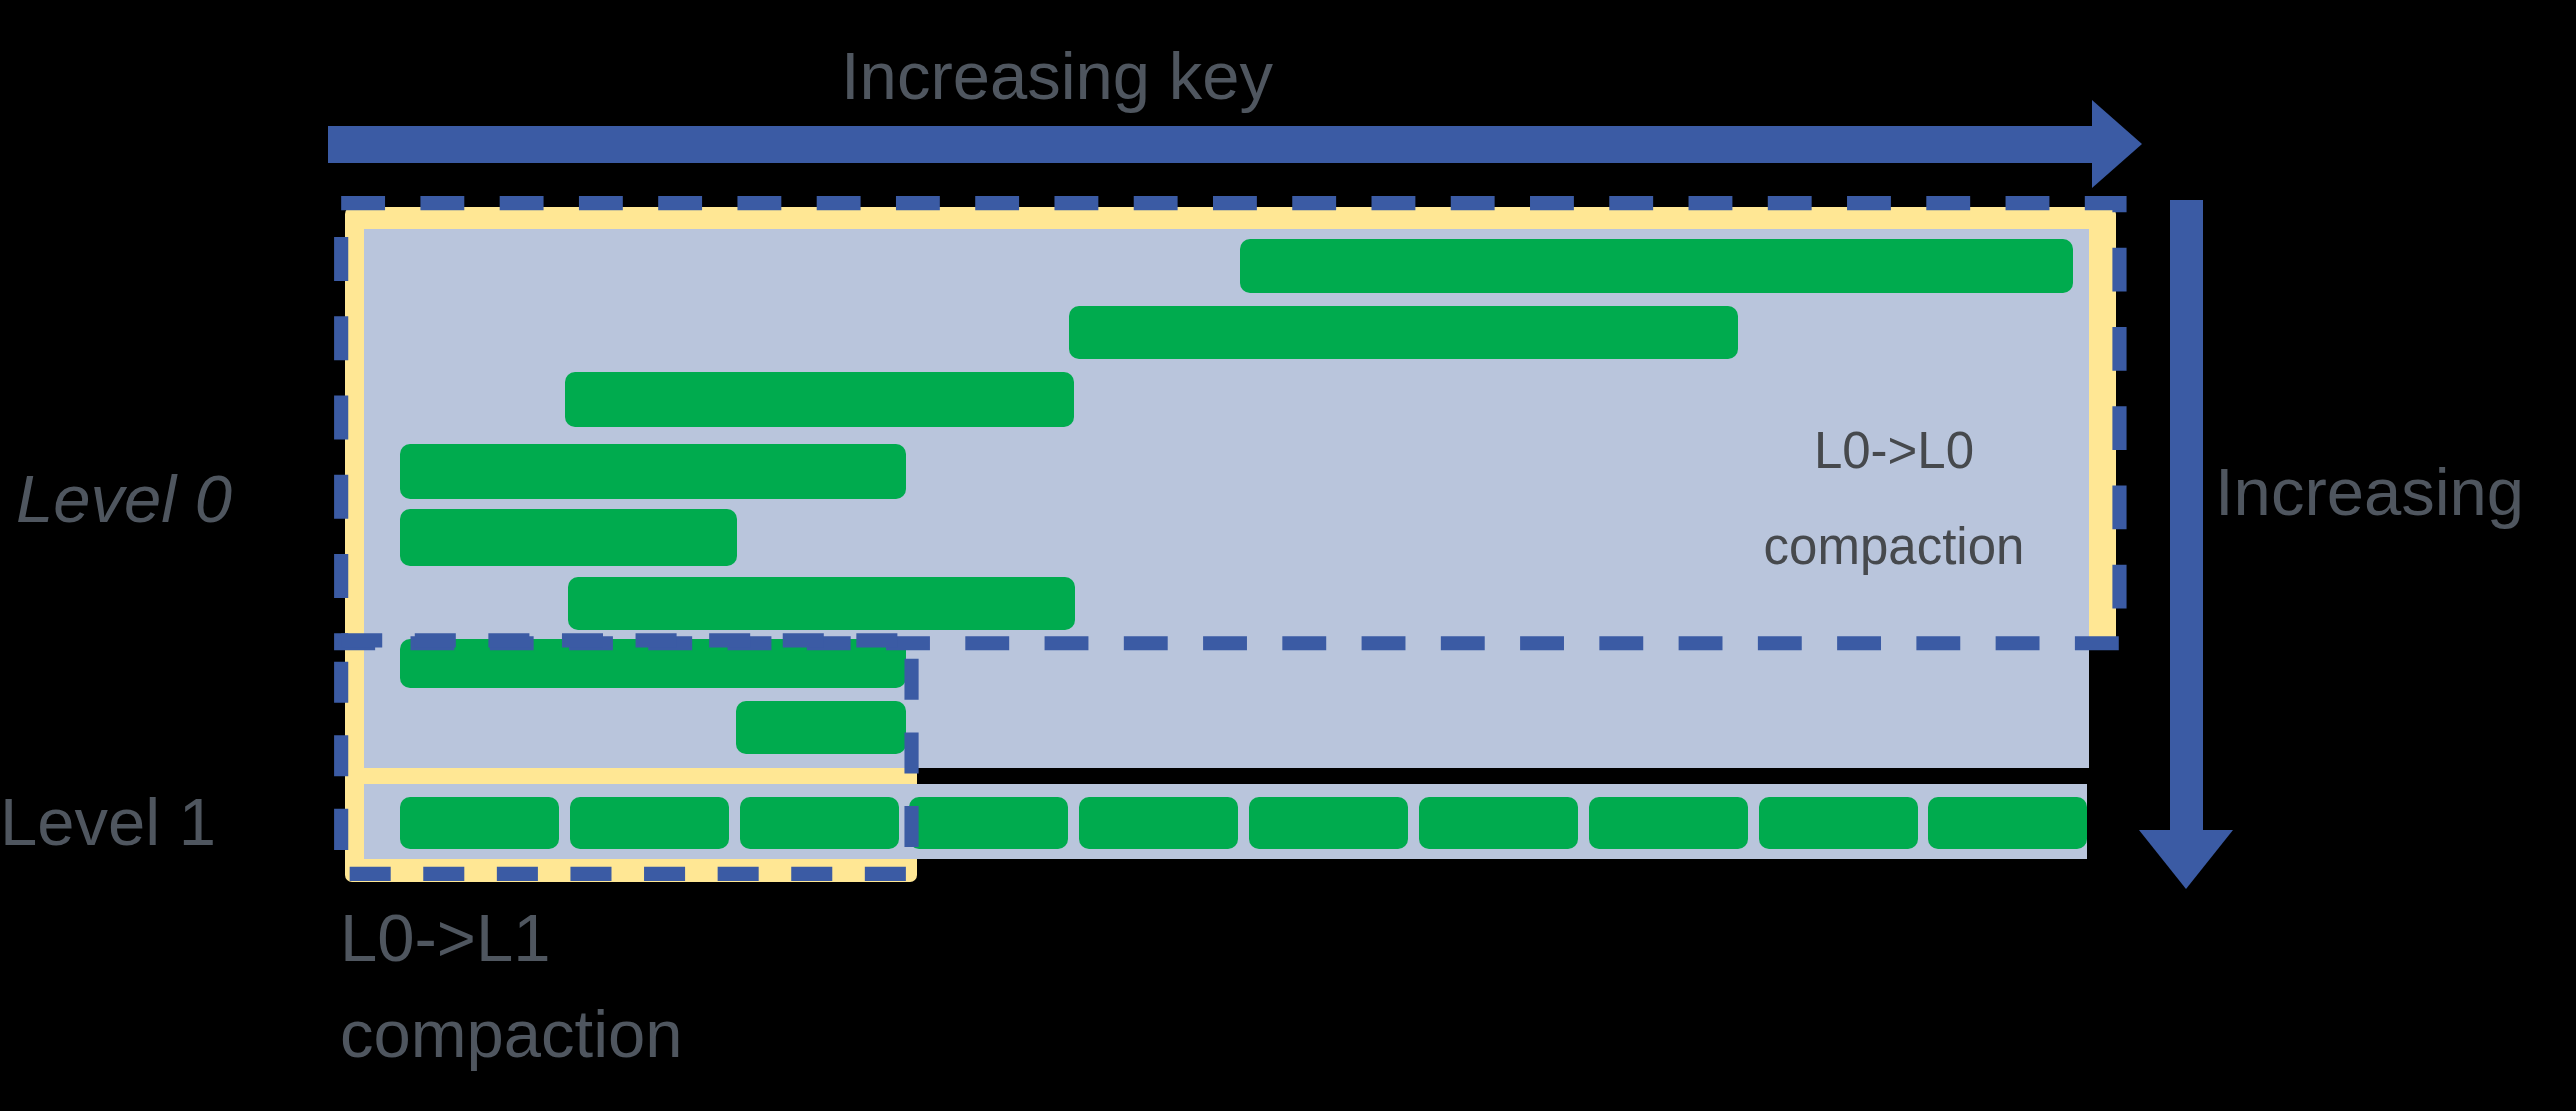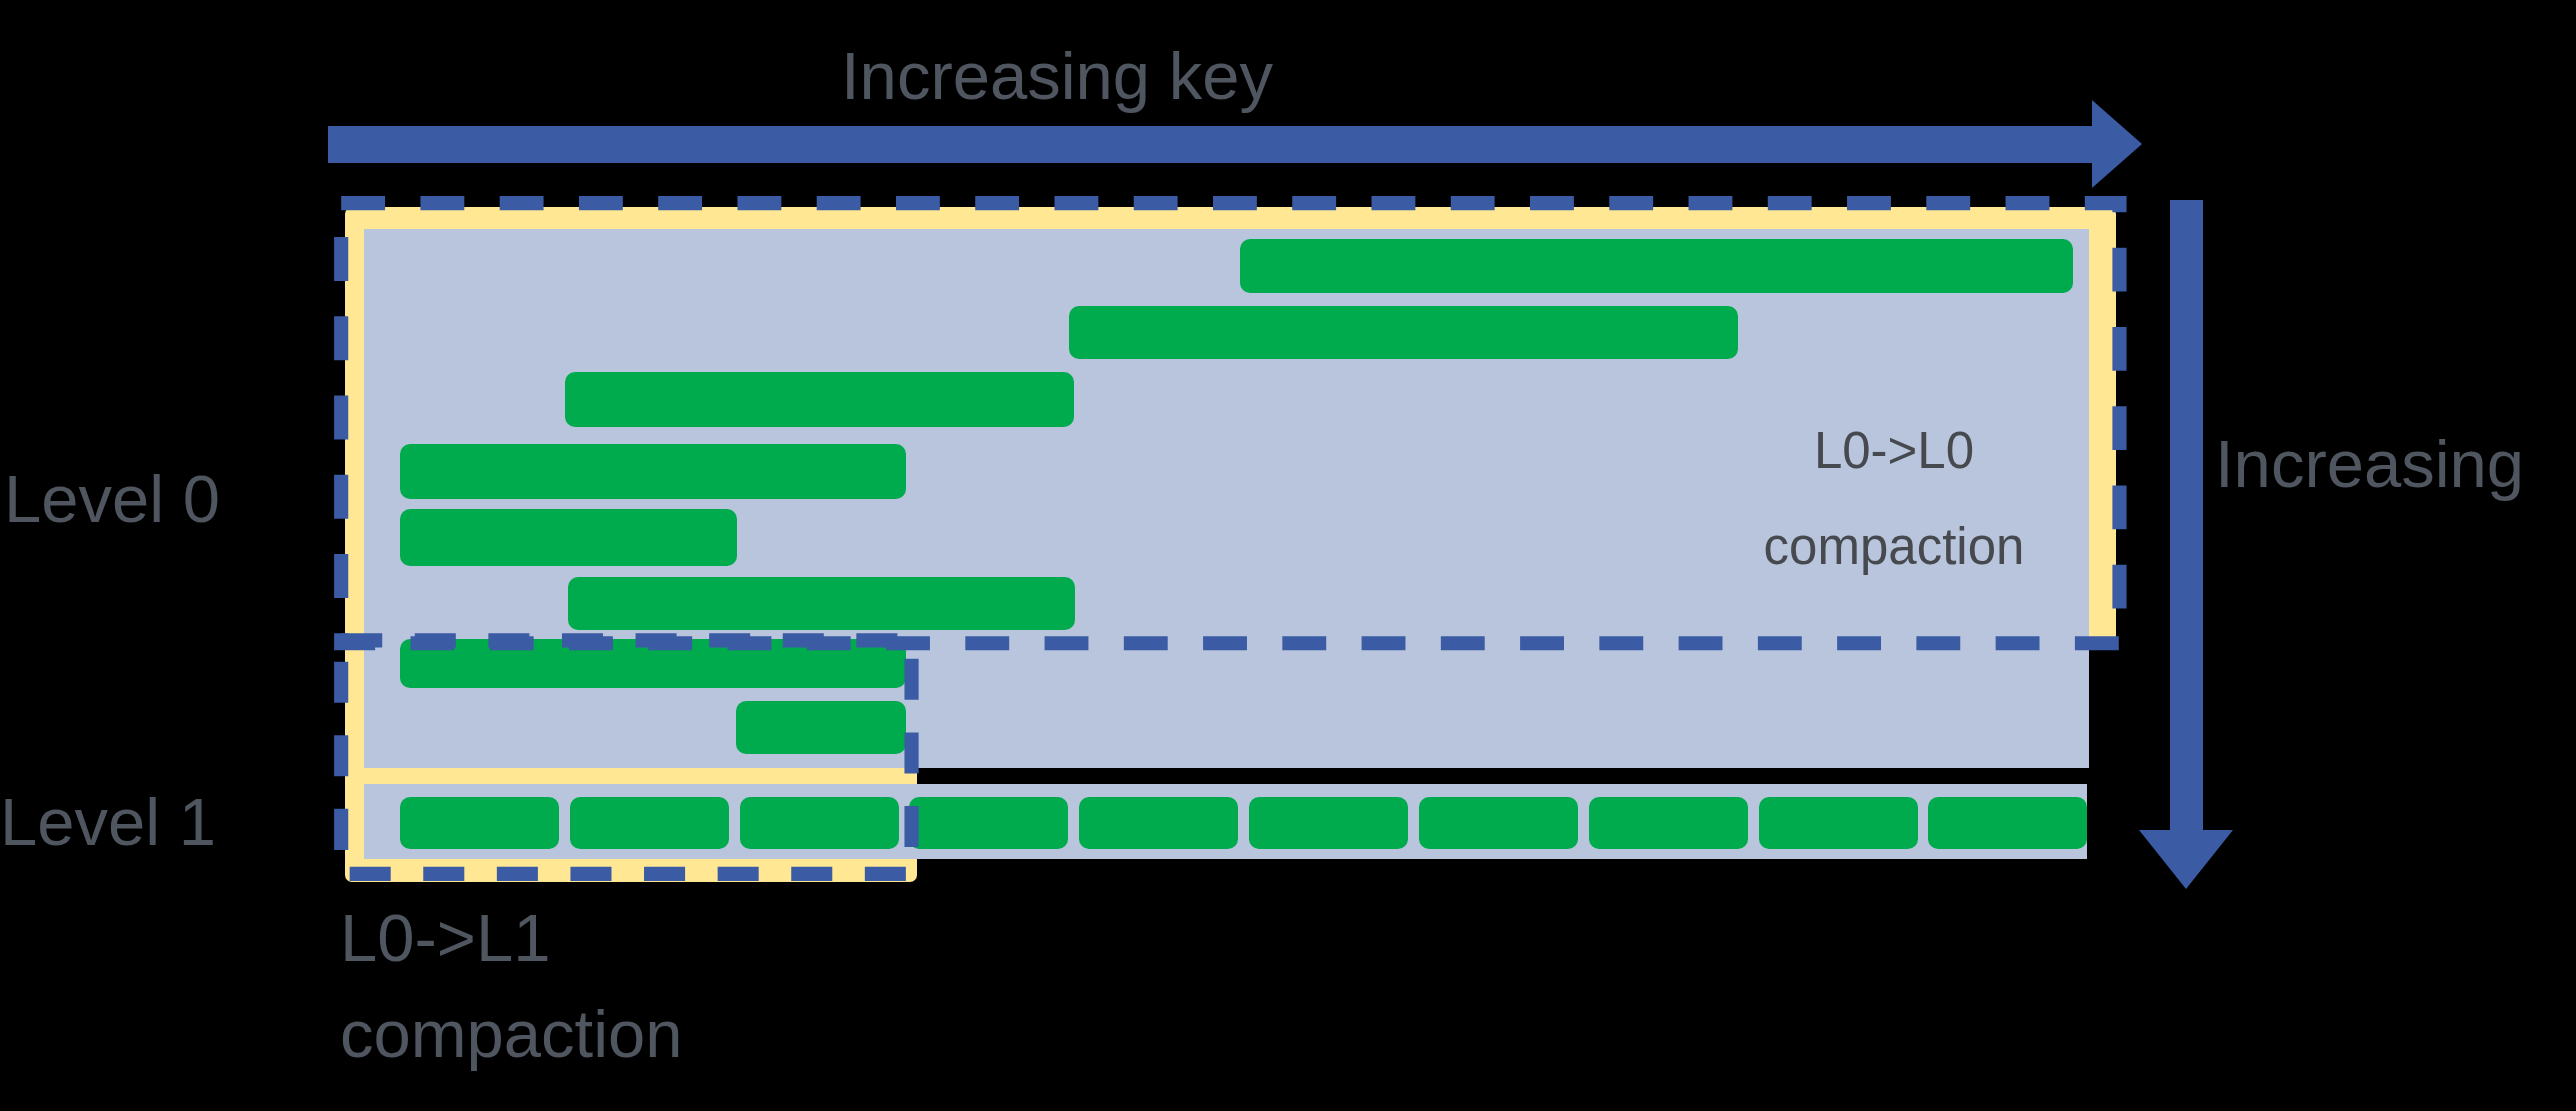--- a/index.html
+++ b/index.html
@@ -77,25 +77,25 @@
       <div class="sstable" style="left: 1928px; top: 797px; width: 159px; height: 52px;"></div>
     </div>
 
   <svg id="dash-overlay" width="2576" height="1111" viewBox="0 0 3640 1570">
     <rect x="482" y="287" width="2513" height="622" stroke-dasharray="62 50"></rect>
     <rect x="482" y="905" width="806" height="330" stroke-dasharray="58 46"></rect>
   </svg>
 
   <div class="abs arrow-shaft" style="left:2170px;top:200px;width:33px;height:635px;"></div>
   <div class="abs age-arrow-head"></div>
-  <div class="abs label" style="left:2215px;top:416px;width:333px;">
+  <div class="abs label" style="left:2215px;top:444px;width:333px;">
     <div>Increasing</div>
   </div>
 
-  <div class="abs label" style="left:4px;top:451px;width:318px;">Level 0</div>
+  <div class="abs label" style="left:16px;top:451px;width:318px;font-style:italic;">Level 0</div>
   <div class="abs label" style="left:0px;top:774px;width:311px;">Level 1</div>
 
   <div class="abs box-label" style="left:1611px;top:403px;width:566px;">
     <div>L0-&gt;L0</div>
     <div>compaction</div>
   </div>
 
   <div class="abs label" style="left:340px;top:890px;width:566px;">
     <div>L0-&gt;L1</div>
     <div>compaction</div>

